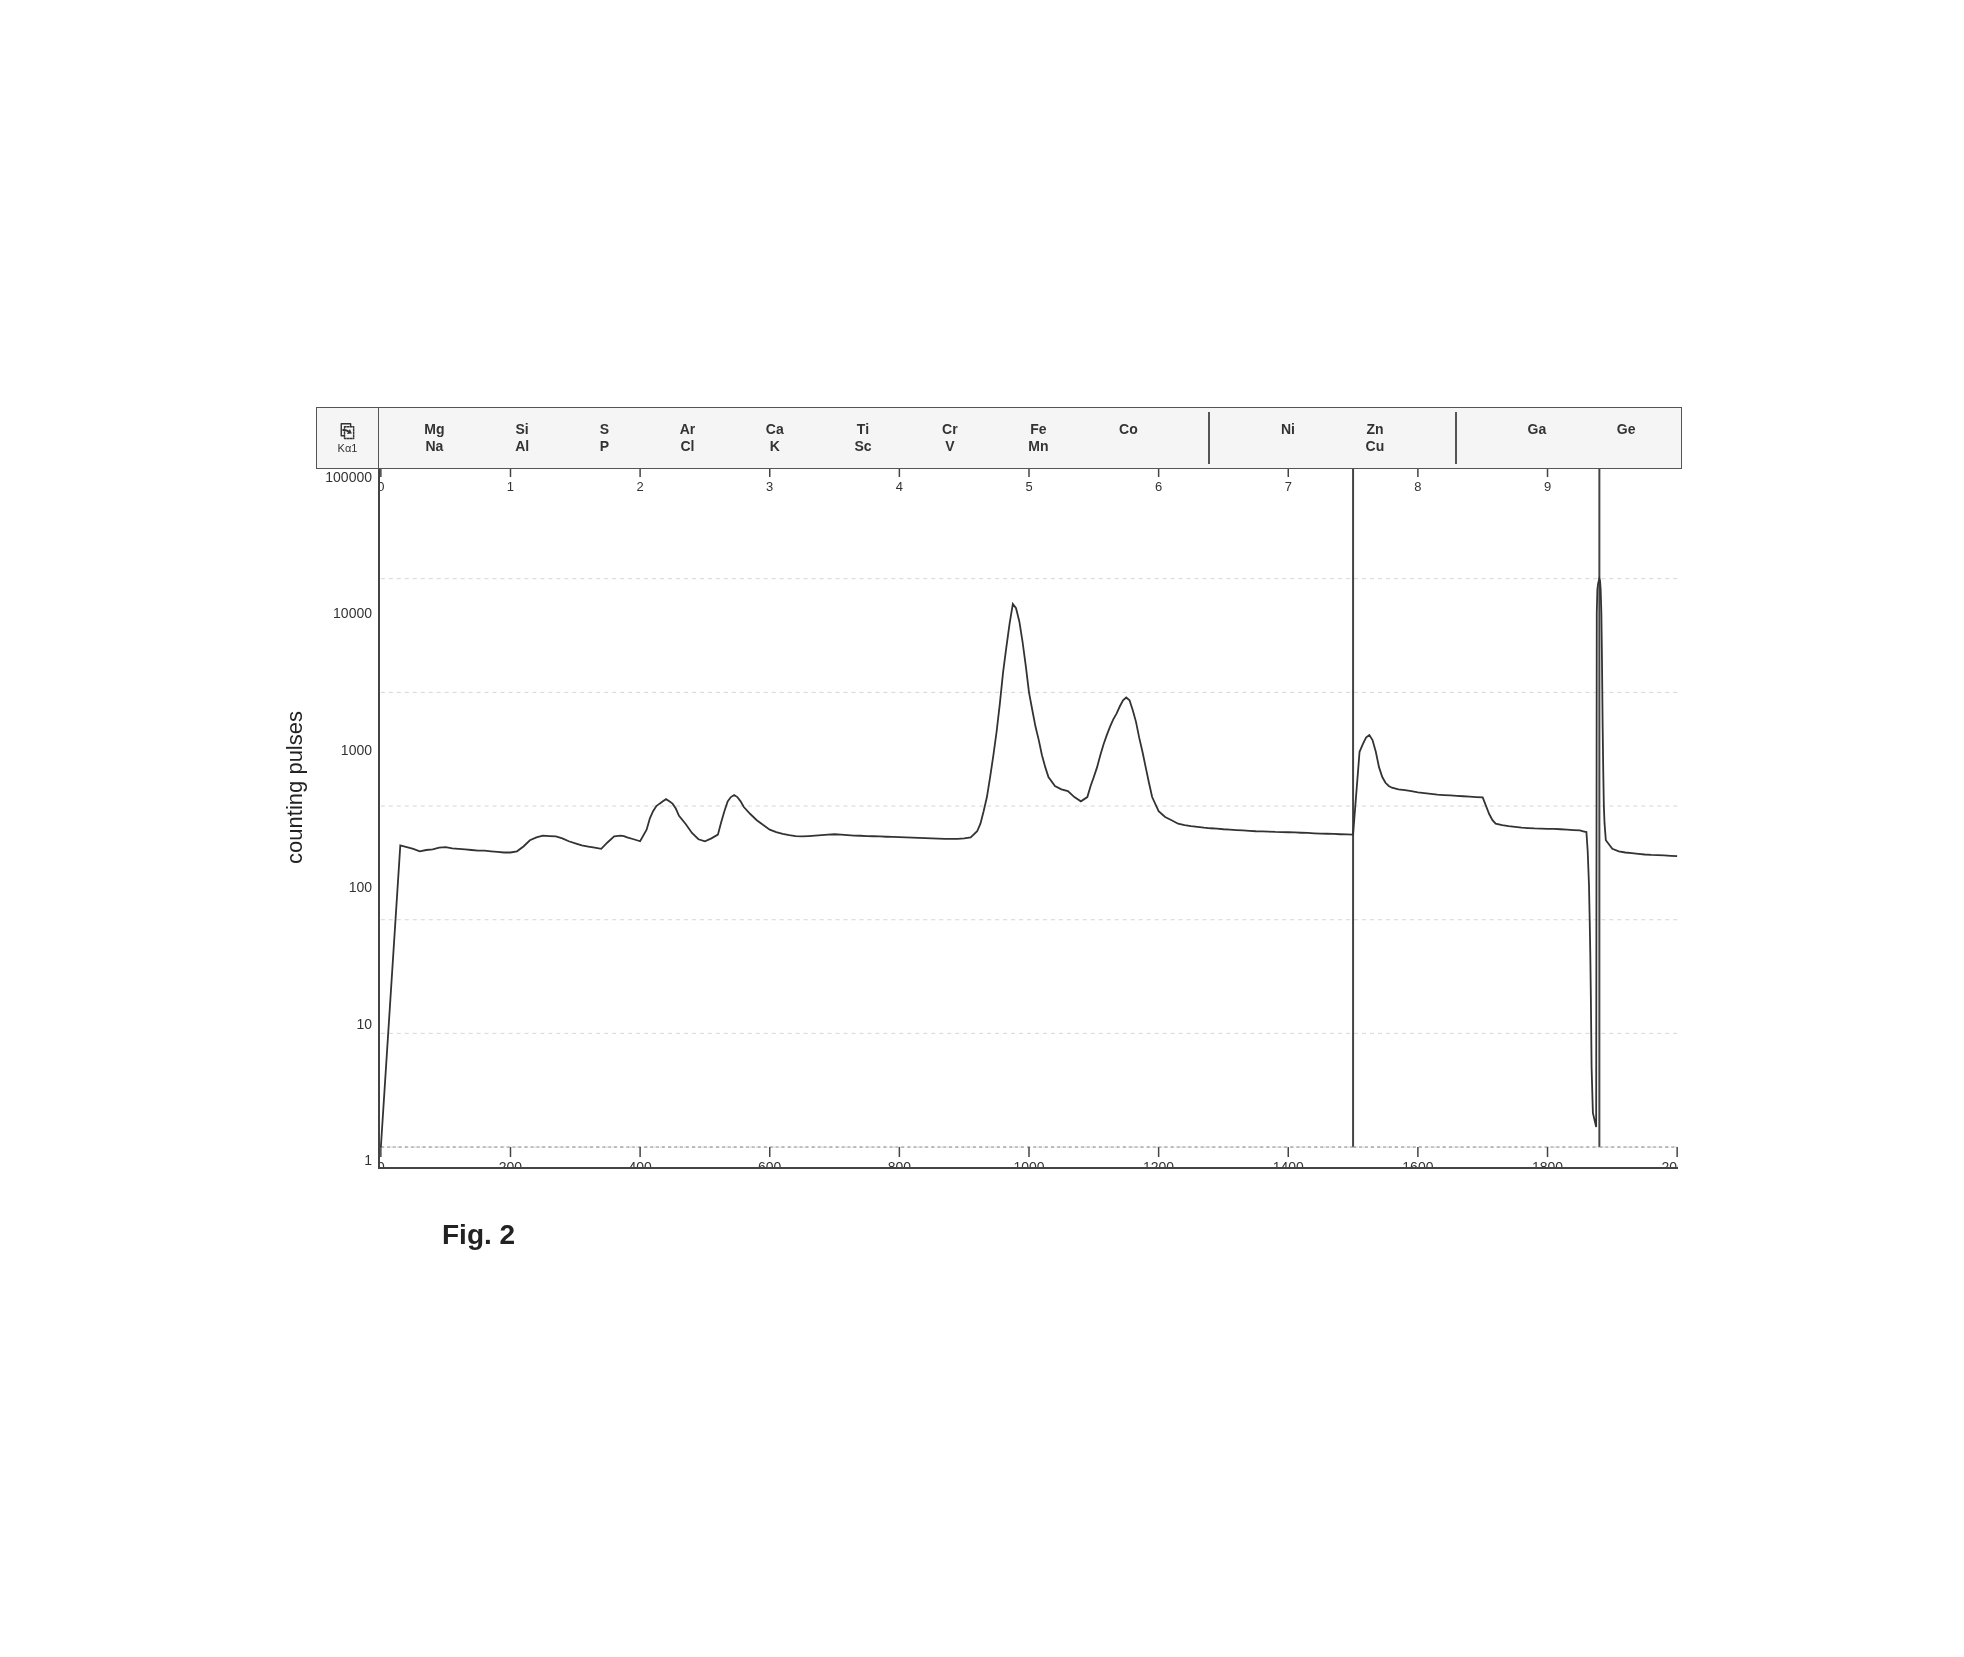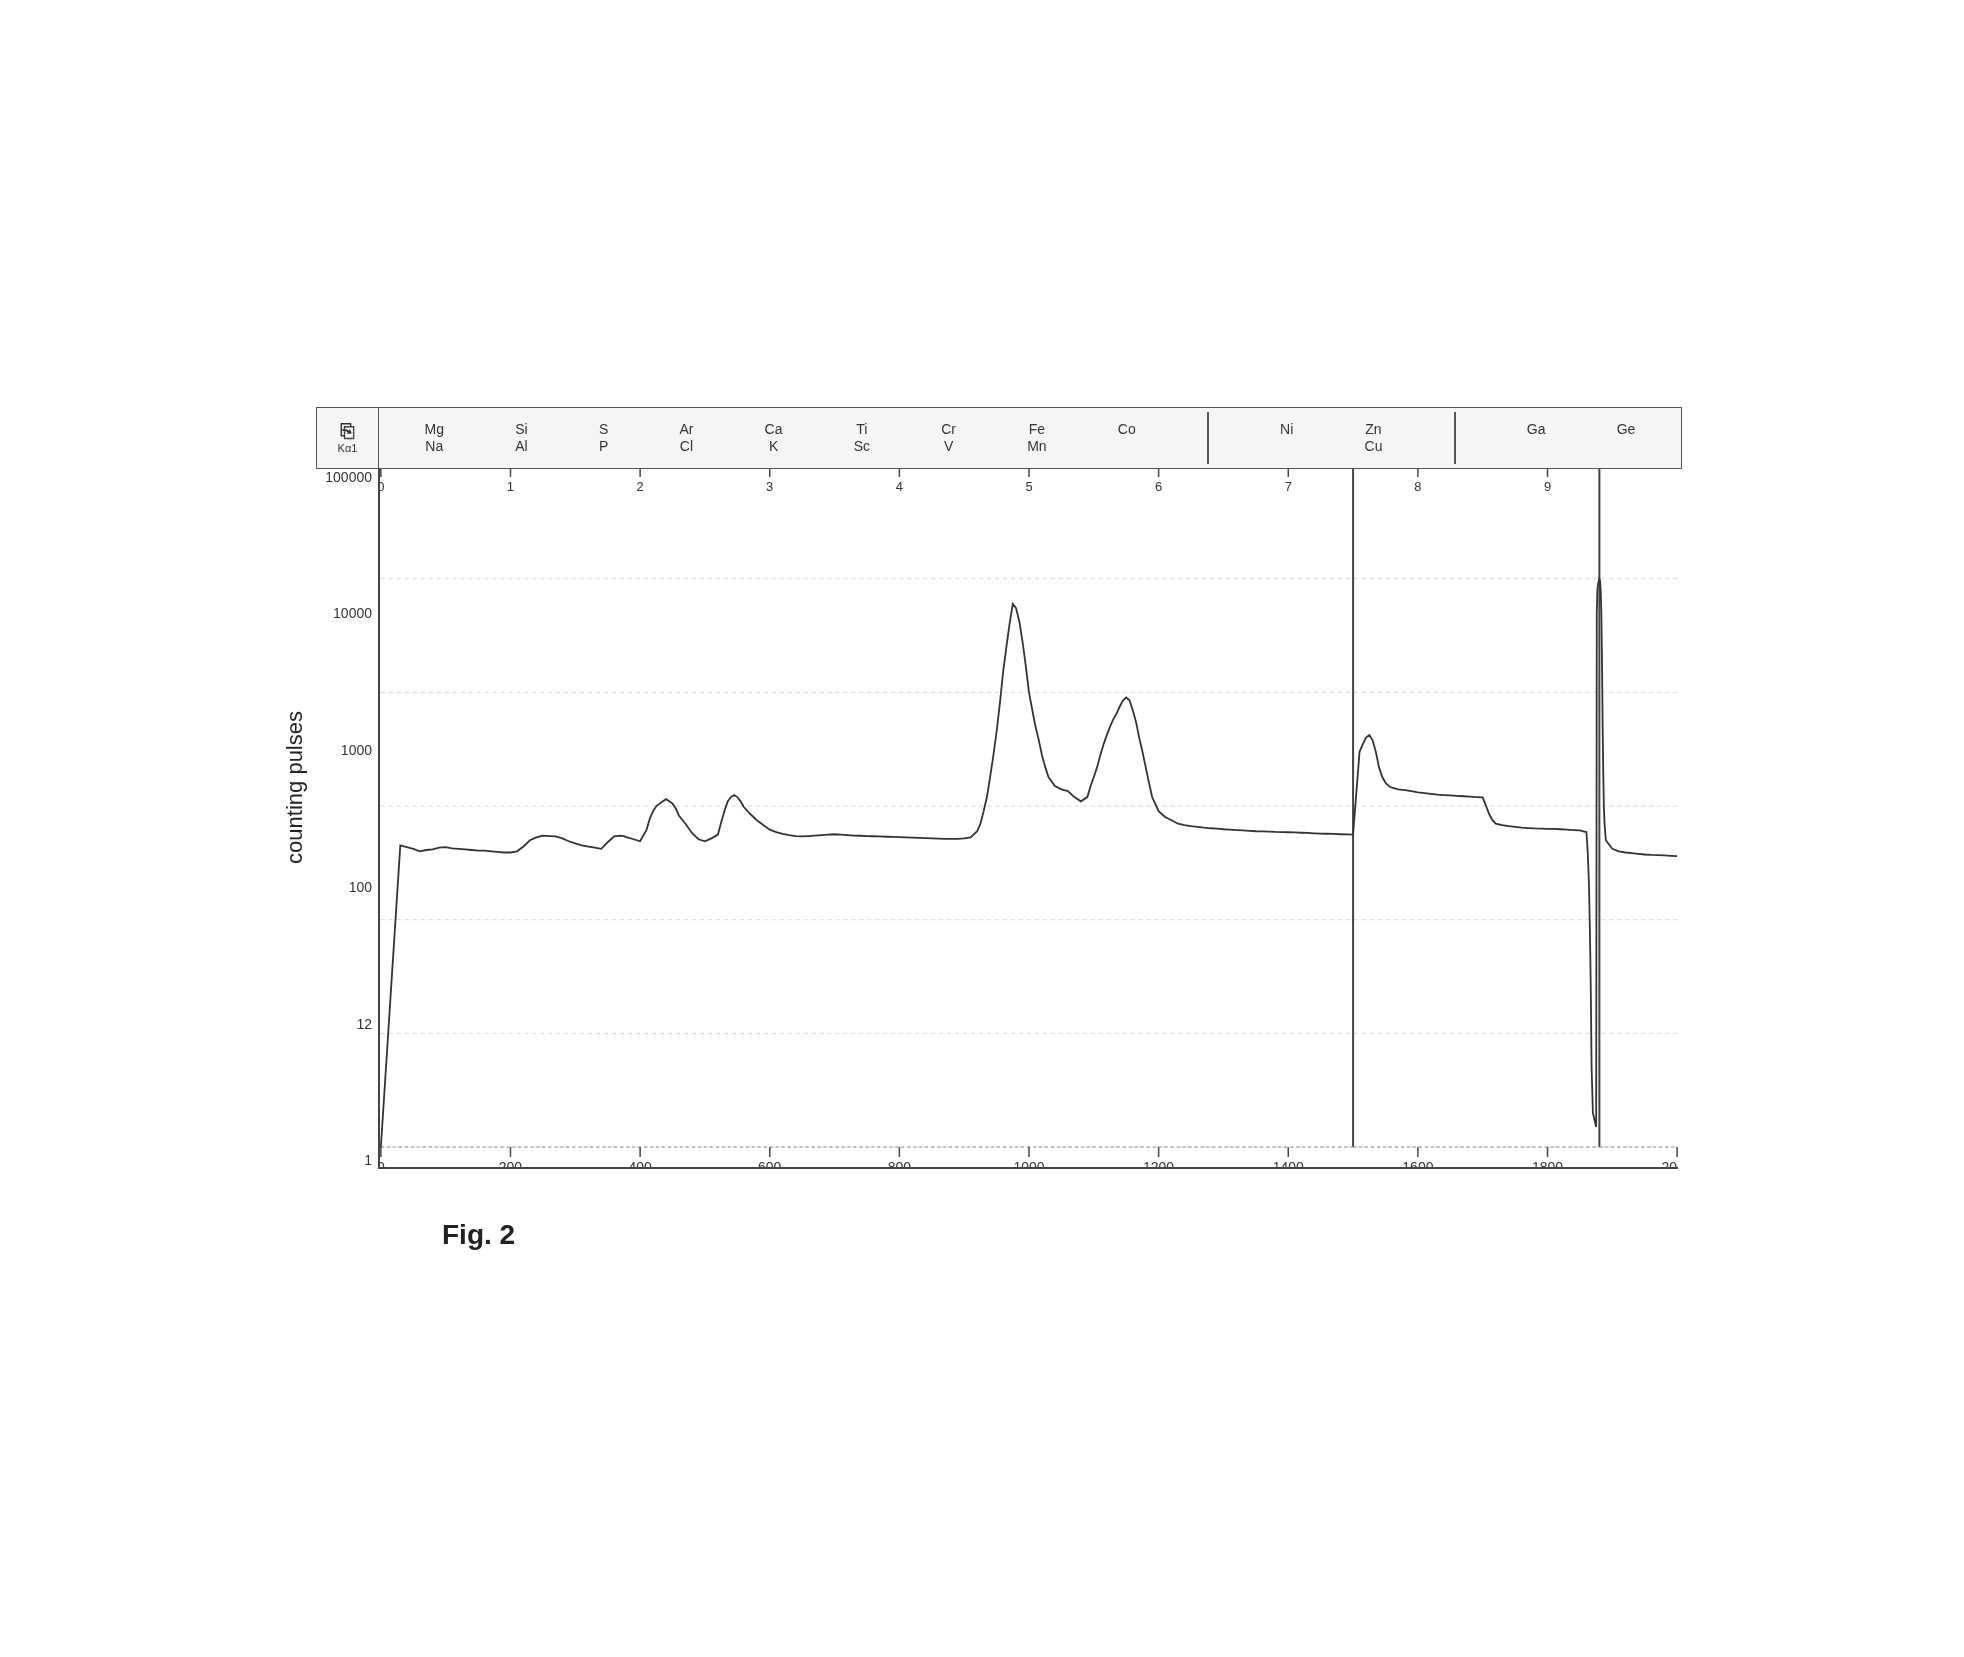--- a/index.html
+++ b/index.html
@@ -76,20 +76,21 @@
     .element-bar-labels {
       flex: 1;
       display: flex;
       flex-direction: row;
       align-items: center;
       justify-content: space-around;
       padding: 4px 10px;
       font-size: 14px;
       color: #333;
       position: relative;
+      font-weight: bold;
     }
     .el-group {
       display: flex;
       flex-direction: column;
       align-items: center;
       font-size: 14px;
       line-height: 1.2;
     }
     .fig-label {
       font-size: 28px;
@@ -180,21 +181,21 @@
         </div>
 
 
         <div style="position:relative; display:flex; flex-direction:row;">
 
           <div style="width:62px; display:flex; flex-direction:column; justify-content:space-between; align-items:flex-end; padding-right:6px; font-size:14px; color:#333; height:700px;">
             <span>100000</span>
             <span>10000</span>
             <span>1000</span>
             <span>100</span>
-            <span>12</span>
+            <span>10</span>
             <span>1</span>
           </div>
 
           <svg width="1300" height="700" viewBox="0 0 1300 700" style="border-left:2px solid #444; border-bottom:2px solid #444; background:#fff;">
 
             <line x1="0" y1="680" x2="1300" y2="680" stroke="#ccc" stroke-width="0.8" stroke-dasharray="4,4"></line>
             <line x1="0" y1="566" x2="1300" y2="566" stroke="#ccc" stroke-width="0.8" stroke-dasharray="4,4"></line>
             <line x1="0" y1="452" x2="1300" y2="452" stroke="#ccc" stroke-width="0.8" stroke-dasharray="4,4"></line>
             <line x1="0" y1="338" x2="1300" y2="338" stroke="#ccc" stroke-width="0.8" stroke-dasharray="4,4"></line>
             <line x1="0" y1="224" x2="1300" y2="224" stroke="#ccc" stroke-width="0.8" stroke-dasharray="4,4"></line>

